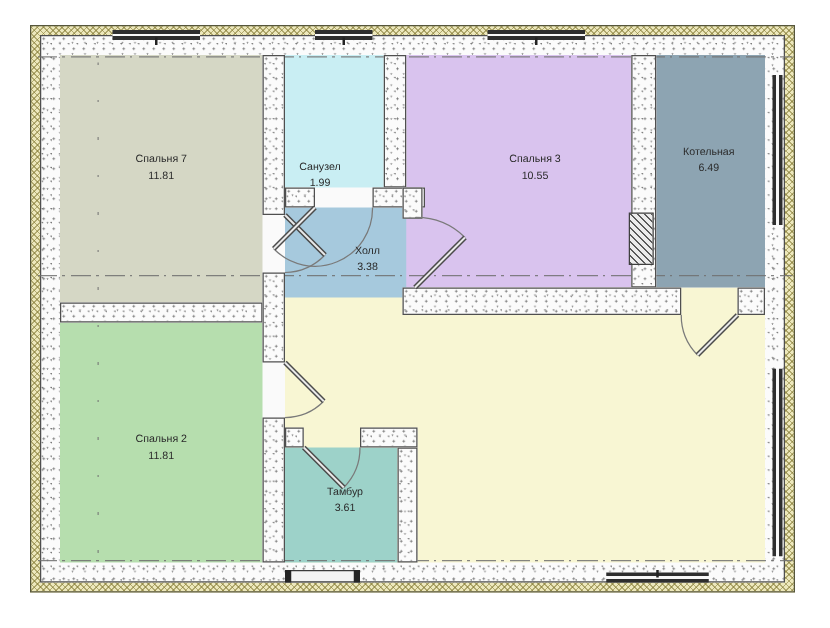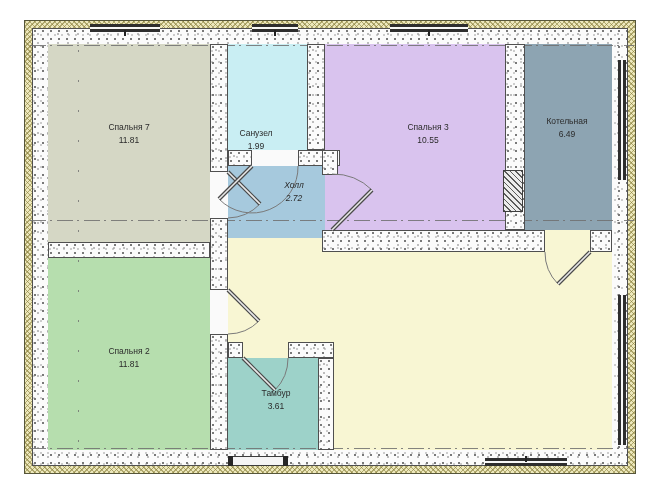--- a/index.html
+++ b/index.html
@@ -138,23 +138,23 @@
     <span>1.99</span>
   </div>
   <div class="room-label" style="left:428px;top:134px;">
     <span>Спальня 3</span>
     <span>10.55</span>
   </div>
   <div class="room-label" style="left:567px;top:128px;">
     <span>Котельная</span>
     <span>6.49</span>
   </div>
-  <div class="room-label" style="left:294px;top:192px;font-style:italic;">
+  <div class="room-label" style="left:294px;top:207px;">
     <span>Холл</span>
-    <span>2.72</span>
+    <span>3.38</span>
   </div>
   <div class="room-label" style="left:129px;top:358px;">
     <span>Спальня 2</span>
     <span>11.81</span>
   </div>
   <div class="room-label" style="left:276px;top:400px;">
     <span>Тамбур</span>
     <span>3.61</span>
   </div>
 

